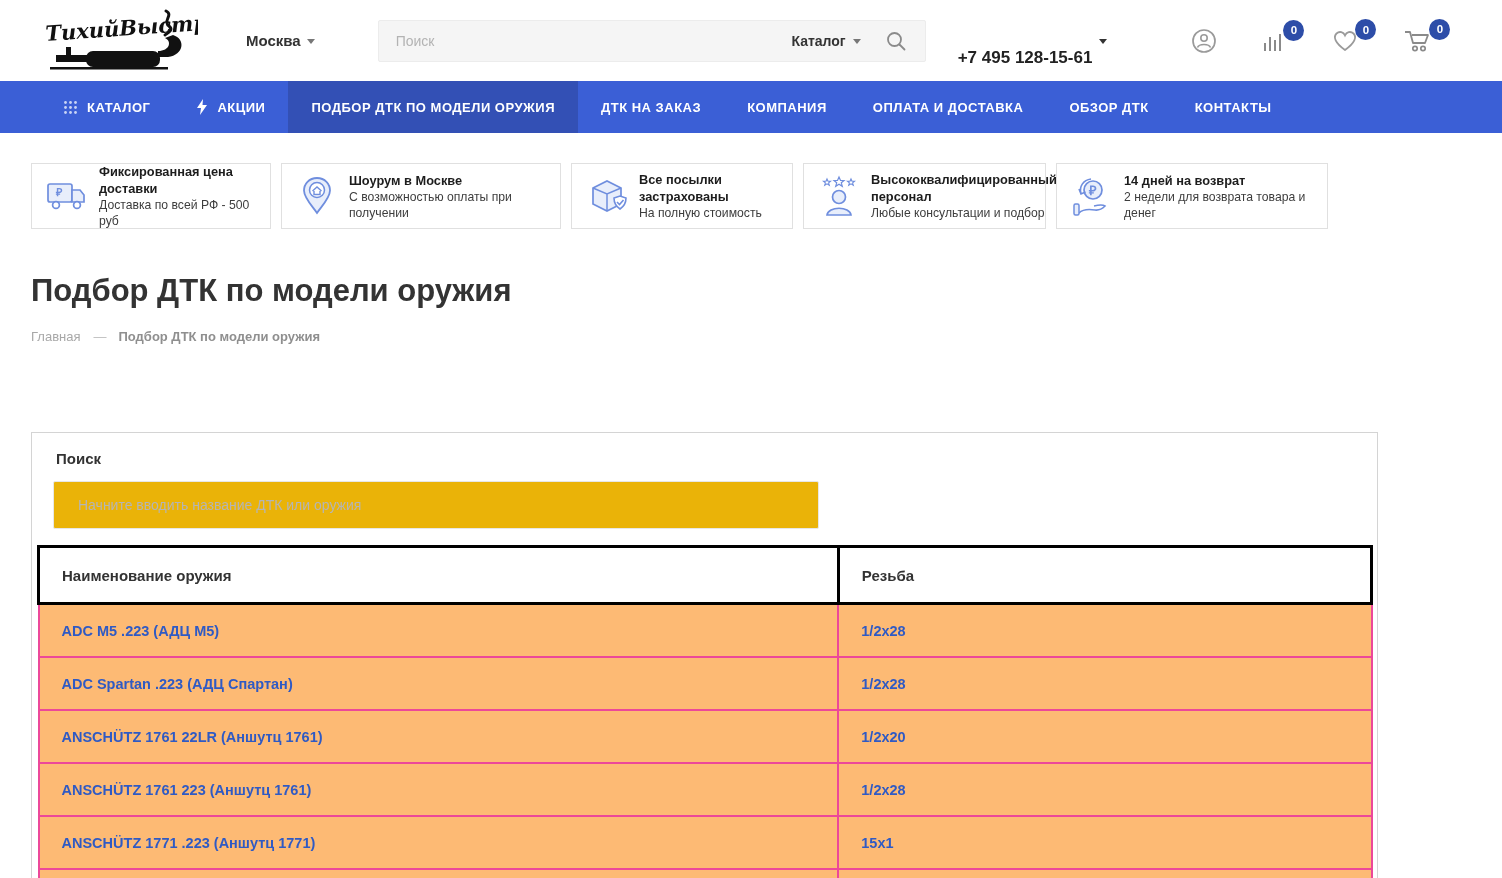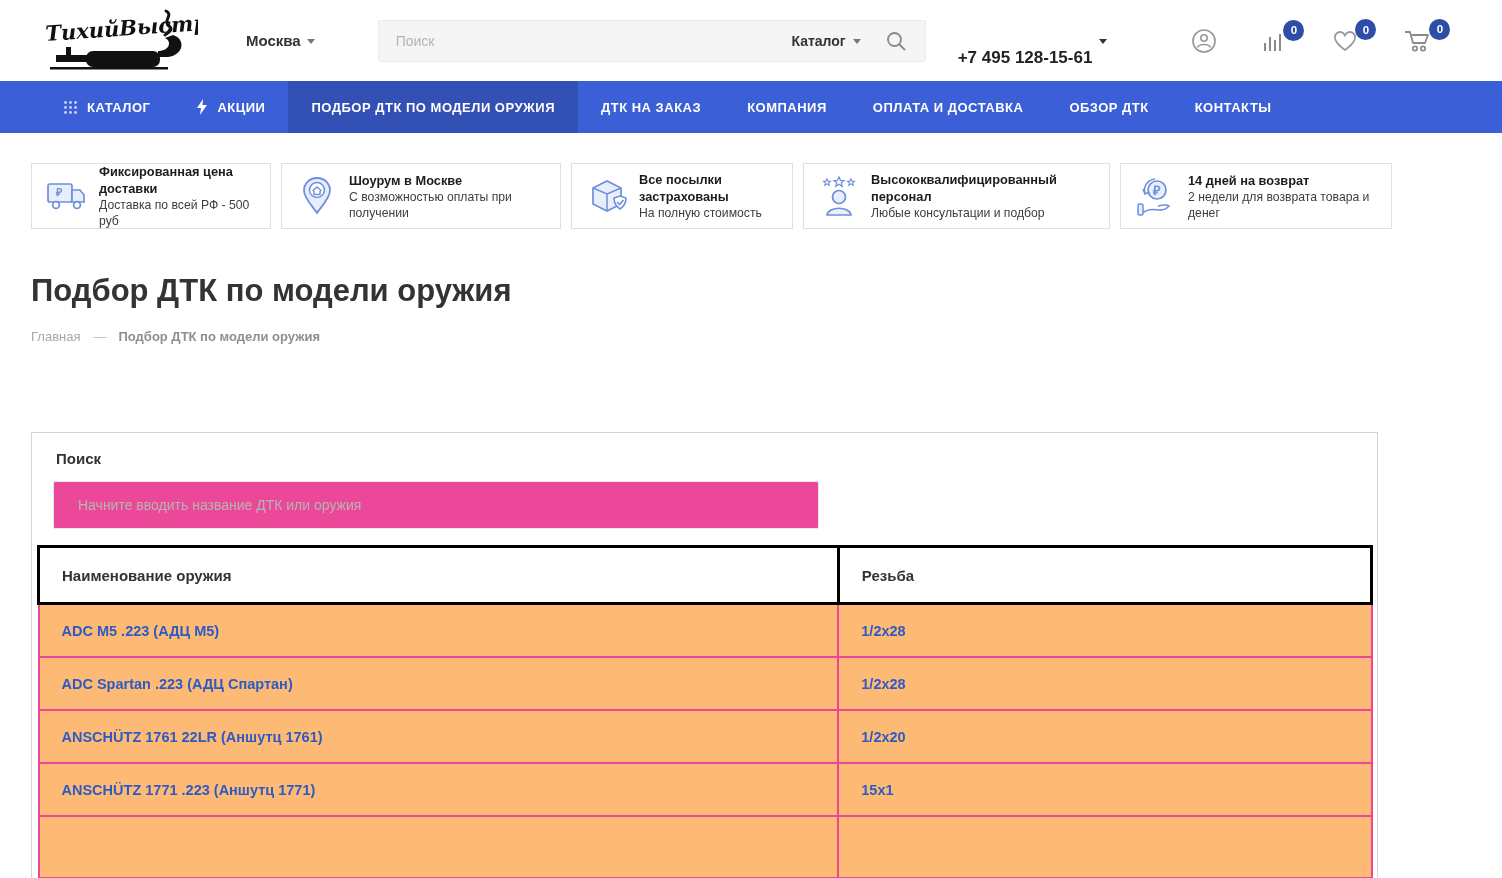--- a/index.html
+++ b/index.html
@@ -33,39 +33,39 @@
   
   .nav { height:52px; background:#3b5fd6; display:flex; align-items:stretch; padding-left:40px; }
   .nav-item { display:flex; align-items:center; gap:9px; padding:0 23px; color:#fff;
               font-size:13px; font-weight:700; letter-spacing:.5px; cursor:pointer; white-space:nowrap; }
   .nav-item.active { background:#3350b5; }
 
   
   .features { display:flex; gap:10px; margin:30px 31px 0 31px; }
   .feature { border:1px solid #e0e0e0; height:66px; display:flex; align-items:center;
              padding:0 10px 0 13px; background:#fff; flex:none; }
-  .f1{width:240px}.f2{width:280px}.f3{width:222px}.f4{width:307px}.f5{width:272px}
+  .f1{width:240px}.f2{width:280px}.f3{width:222px}.f4{width:243px}.f5{width:272px}
   .feature .ficon { width:44px; flex:none; display:flex; justify-content:center; }
   .feature .ftxt { margin-left:10px; }
   .feature .ftitle { font-size:12.8px; font-weight:700; color:#1d1d1d; line-height:17px; }
   .feature .fsub { font-size:12.2px; color:#3d3d3d; line-height:16px; }
 
   
   .page-title { margin:44px 0 0 31px; font-size:31px; font-weight:800; color:#333; }
   .breadcrumb { margin:20px 0 0 31px; font-size:13px; color:#a8a8a8;
                 display:flex; align-items:center; gap:13px; }
   .breadcrumb .bc-home { cursor:pointer; color:#a8a8a8; }
   .breadcrumb .bc-sep { color:#bdbdbd; letter-spacing:-1px; }
   .breadcrumb .bc-cur { color:#8f8f8f; font-weight:700; }
 
   
   .panel { margin:88px 0 0 31px; width:1347px; border:1px solid #d4d4d4; background:#fff;
            padding-top:17px; }
   .panel-label { margin-left:24px; font-size:15px; font-weight:700; color:#333; }
-  .big-search { margin:14px 0 0 21px; width:766px; height:48px; background:#ec4899;
+  .big-search { margin:14px 0 0 21px; width:766px; height:48px; background:#eab308;
                 border:1px solid #e7e7e7; border-radius:2px; padding-left:24px; font-size:14px;
                 color:#333; outline:none; font-family:inherit; display:block; }
   .big-search::placeholder { color:#b5b5b5; }
   table.weapons { margin:16px 4px 0 5px; width:calc(100% - 9px); border-collapse:collapse;
                   border:1px solid #9c9c9c; }
   table.weapons th { text-align:left; font-size:15px; font-weight:700; color:#333;
                      padding:19px 20px 18px 22px; border:3px solid #000000; background:#fff; }
   table.weapons td { padding:17px 20px 16px 22px; border:2px solid #ec4899; background:#fdba74; }
   table.weapons .col-name { width:60%; }
   table.weapons a { color:#2f5ac4; font-weight:700; font-size:14.5px; text-decoration:none; cursor:pointer; }
@@ -292,20 +292,24 @@
       </tr>
       <tr>
         <td><a>ADC Spartan .223 (АДЦ Спартан)</a></td>
         <td><span class="thread-val">1/2x28</span></td>
       </tr>
       <tr>
         <td><a>ANSCHÜTZ 1761 22LR (Аншутц 1761)</a></td>
         <td><span class="thread-val">1/2x20</span></td>
       </tr>
       <tr>
+        <td><a>ANSCHÜTZ 1761 223 (Аншутц 1761)</a></td>
+        <td><span class="thread-val">1/2x28</span></td>
+      </tr>
+      <tr>
         <td><a>ANSCHÜTZ 1771 .223 (Аншутц 1771)</a></td>
         <td><span class="thread-val">15x1</span></td>
       </tr>
       <tr class="empty-row">
         <td></td>
           <td></td>
       </tr>
     </tbody>
   </table>
 </div>

